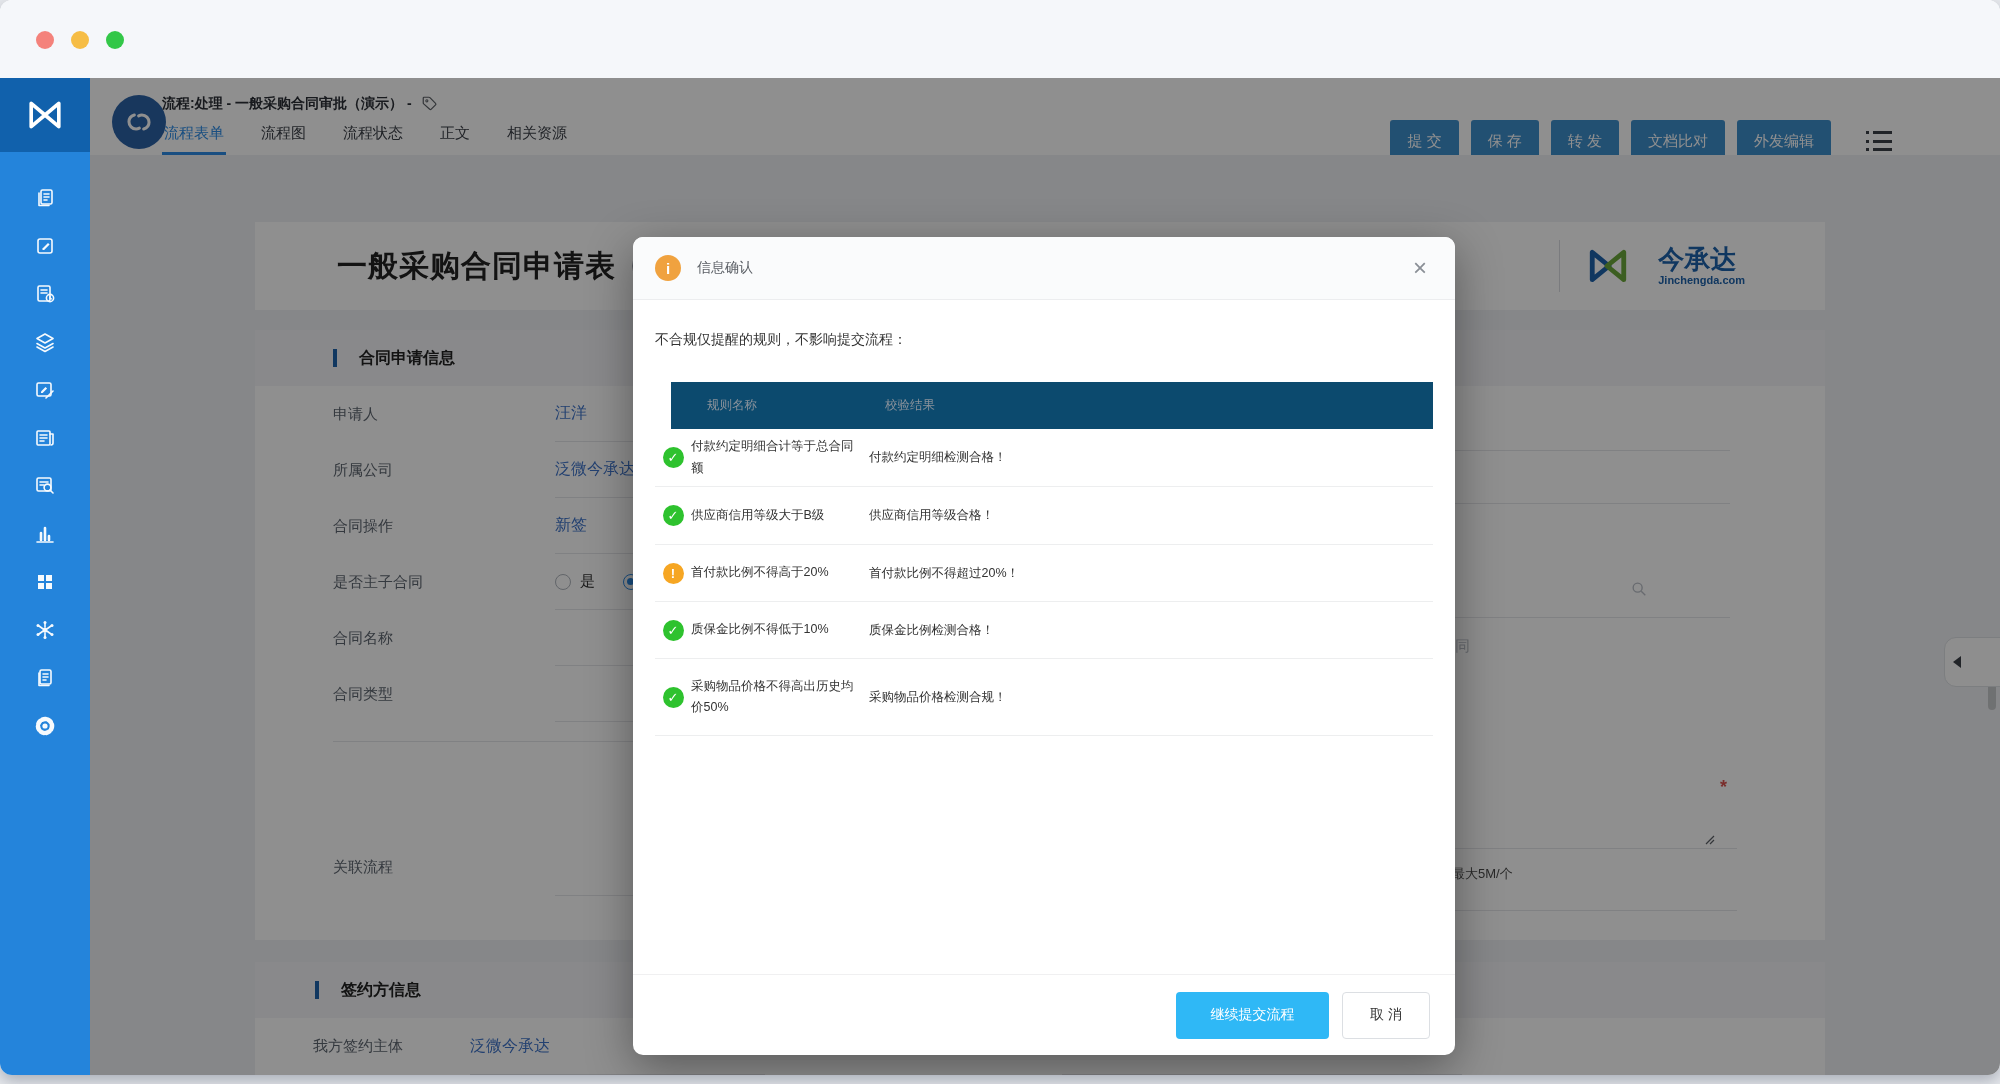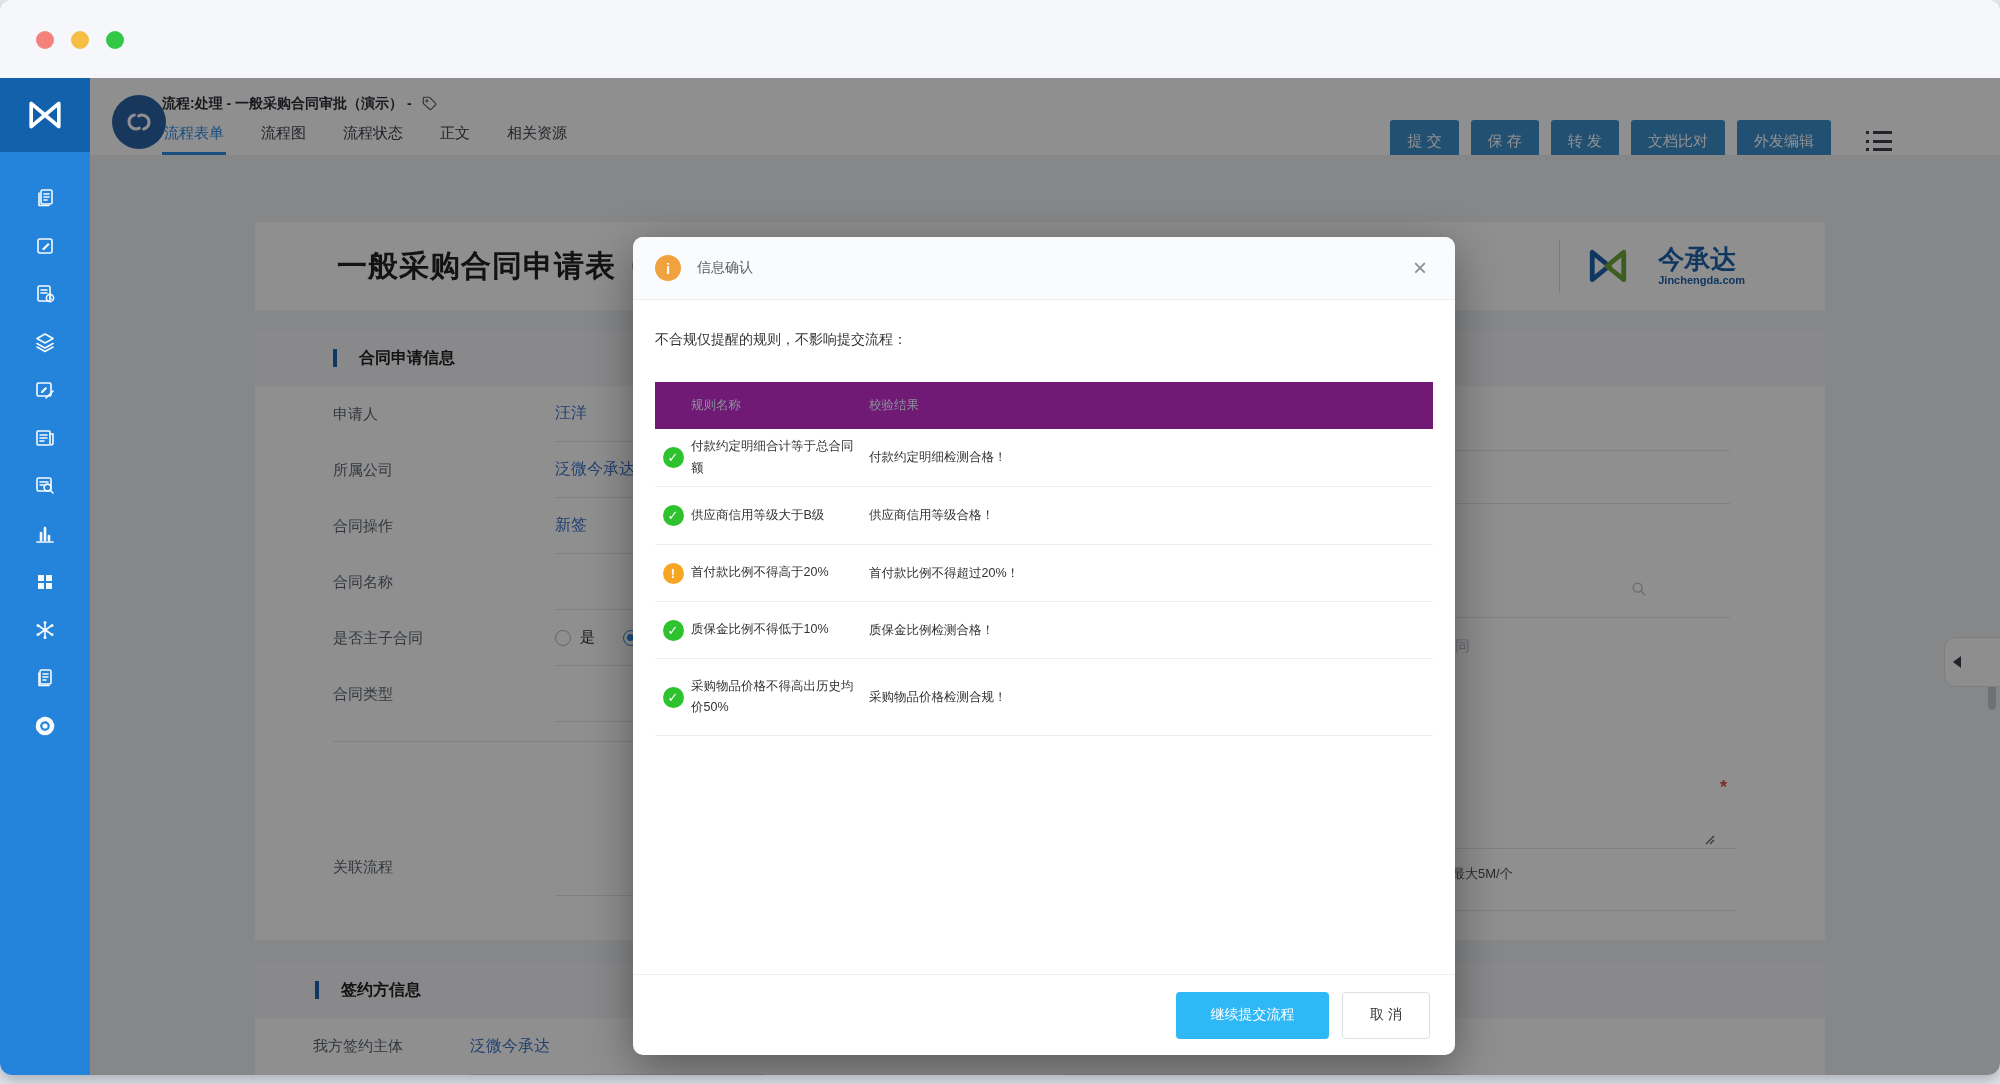--- a/index.html
+++ b/index.html
@@ -76,21 +76,21 @@
          box-shadow:0 12px 46px rgba(0,0,0,.38);display:flex;flex-direction:column;}
   .m-head{height:62px;background:#FAFBFC;border-bottom:1px solid #ECEDEF;border-radius:10px 10px 0 0;
           display:flex;align-items:center;padding:0 22px;flex:none;}
   .info-ic{width:26px;height:26px;border-radius:50%;background:#F0A23F;color:#fff;font-weight:bold;font-size:15px;
            display:flex;align-items:center;justify-content:center;flex:none;}
   .m-title{font-size:14px;color:#5c6066;margin-left:16px;flex:1;}
   .m-close{font-size:24px;color:#8a8f96;cursor:pointer;line-height:1;padding:2px 6px;}
   .m-body{flex:1;padding:0 22px;position:relative;}
   .m-intro{margin-top:31px;font-size:14px;color:#333;}
   .rtable{margin-top:33px;}
-  .thead{display:flex;align-items:center;height:47px;background:#701a75;font-size:12.5px;color:#8A929B;}
+  .thead{display:flex;align-items:center;height:47px;background:#0c4a6e;font-size:12.5px;color:#8A929B;margin-left:16px;}
   .c-ic{width:36px;flex:none;display:flex;justify-content:center;}
   .c-rule{width:172px;flex:none;padding-right:6px;}
   .c-res{flex:1;}
   .rrow{display:flex;align-items:center;border-bottom:1px solid #EDEEEF;font-size:12.5px;color:#333;}
   .rrow .c-rule{line-height:1.7;}
   .st-ic{width:21px;height:21px;border-radius:50%;color:#fff;font-size:13px;font-weight:bold;
          display:flex;align-items:center;justify-content:center;}
   .st-ic.success{background:#2EC22E;}
   .st-ic.warning{background:#F6A623;}
   .m-foot{flex:none;height:80px;border-top:1px solid #F0F0F1;display:flex;align-items:center;justify-content:flex-end;
@@ -283,31 +283,31 @@
                 <span class="link">泛微今承达</span>
               </div>
             </div>
             <div class="frow">
               <div class="flabel">合同操作</div>
               <div class="fval">
                 <span class="link">新签</span>
               </div>
             </div>
             <div class="frow">
-              <div class="flabel">合同名称</div>
-              <div class="fval"></div>
-            </div>
-            <div class="frow">
               <div class="flabel">是否主子合同</div>
               <div class="fval">
                 <span class="radio"></span>
                 <span class="rlabel">是</span>
                 <span class="radio on"></span>
                 <span class="rlabel">否</span>
               </div>
+            </div>
+            <div class="frow">
+              <div class="flabel">合同名称</div>
+              <div class="fval"></div>
             </div>
             <div class="frow">
               <div class="flabel">合同类型</div>
               <div class="fval"></div>
             </div>
             <div class="frow tall">
               <div class="flabel">摘要信息</div>
               <div class="fval"></div>
             </div>
             <div class="frow last">

